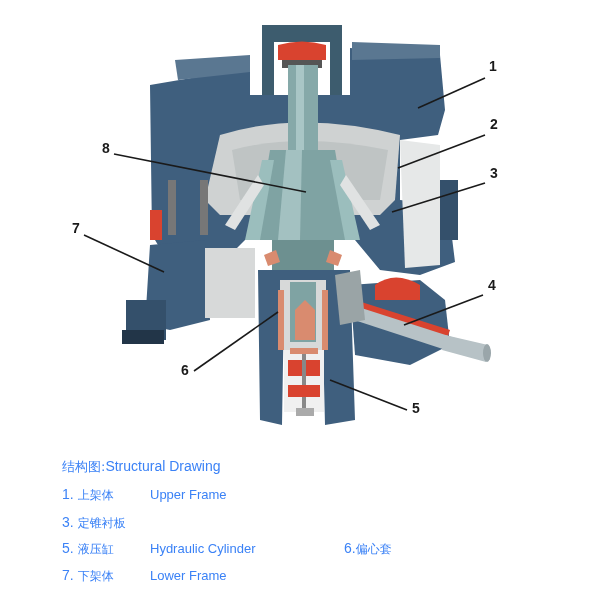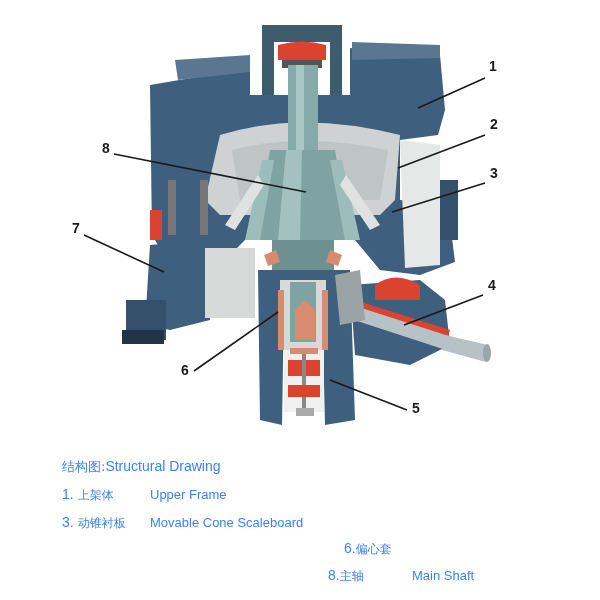--- a/index.html
+++ b/index.html
@@ -122,24 +122,29 @@
     <span>结构图:</span><span class="en">Structural Drawing</span>
   </div>
 
   <div class="legend-item" style="left:62px;top:36px;width:260px">
     <span class="num">1.</span>
     <span class="zh">上架体</span>
     <span class="en" style="left:88px">Upper   Frame</span>
   </div>
   <div class="legend-item" style="left:62px;top:64px;width:260px">
     <span class="num">3.</span>
-    <span class="zh">动锥衬板</span>
-    <span class="en" style="left:88px">Movable Cone Scaleboard</span>
+    <span class="zh">定锥衬板</span>
+  </div>
+  <div class="legend-item" style="left:62px;top:90px;width:260px">
+    <span class="num">5.</span>
+    <span class="zh">液压缸</span>
+    <span class="en" style="left:88px">Hydraulic Cylinder</span>
+  </div>
+  <div class="legend-item" style="left:62px;top:117px;width:260px">
+    <span class="num">7.</span>
+    <span class="zh">下架体</span>
+    <span class="en" style="left:88px">Lower  Frame</span>
   </div>
 
   <div class="legend-item" style="left:344px;top:90px;width:270px">
     <span class="num">6.</span><span class="zh">偏心套</span>
   </div>
-  <div class="legend-item" style="left:328px;top:117px;width:270px">
-    <span class="num">8.</span><span class="zh">主轴</span>
-    <span class="en" style="left:84px">Main Shaft</span>
-  </div>
 </div>
 
 </body></html>

